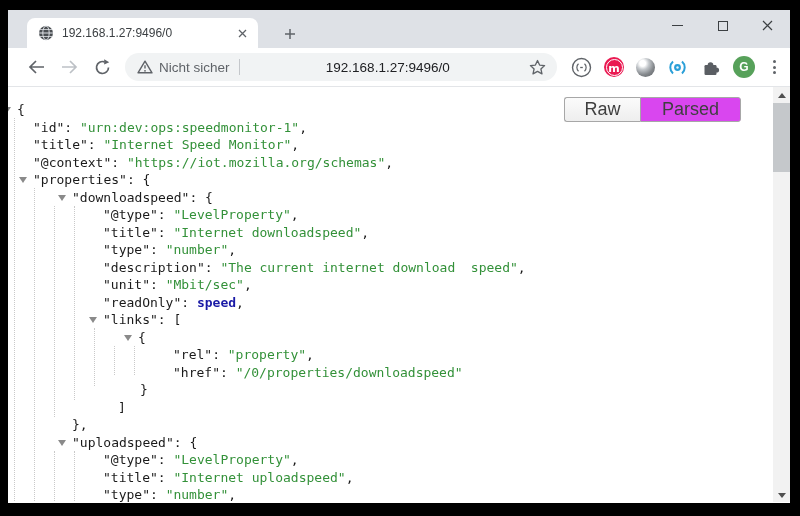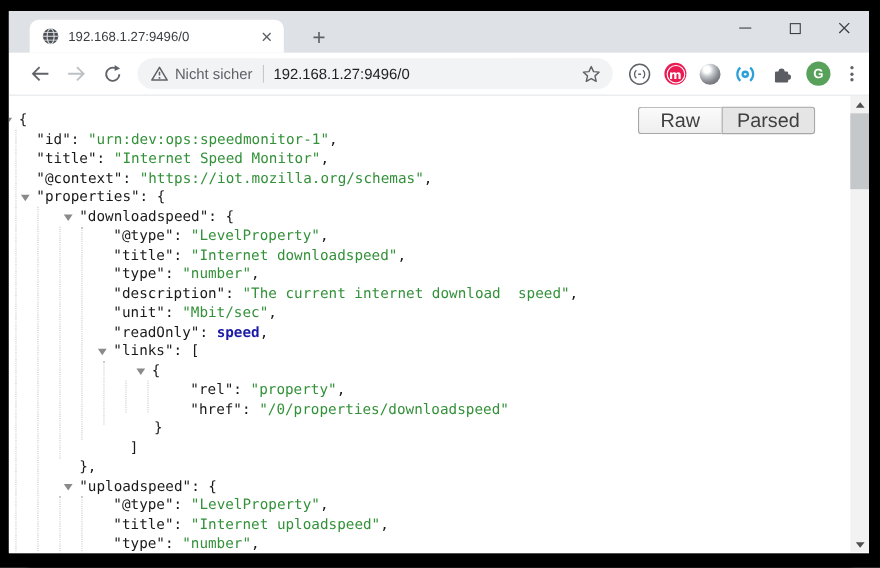--- a/index.html
+++ b/index.html
@@ -26,21 +26,21 @@
   .win-btn { width:45px; height:31px; display:flex; align-items:center; justify-content:center; }
   .ic-min { width:11px; height:0; border-top:1.4px solid #3c4043; }
   .ic-max { width:10px; height:10px; border:1.3px solid #3c4043; }
 
   
   .toolbar { position:relative; height:38px; background:#fff; display:flex; align-items:center; }
   .nav-btn { width:28px; height:28px; display:flex; align-items:center; justify-content:center;
              margin-left:5px; border-radius:50%; }
   .nav-btn:first-child { margin-left:14px; }
   .omnibox { position:absolute; left:117px; top:5px; width:432px; height:28px;
-             background:#f1f3f4; border-radius:14px; display:flex; align-items:center; }
+             background:#f1f3f4; border-radius:14px; display:flex; align-items:center;text-align:center; }
   .warn-icon { margin-left:12px; }
   .security-label { margin-left:6px; font-size:13.5px; color:#5f6368; white-space:nowrap; }
   .omni-sep { width:1px; height:16px; background:#c4c7cb; margin:0 9px; }
   .omni-url { font-size:13.5px; color:#202124; white-space:nowrap; flex:1 1 auto; }
   .star-btn { margin-right:10px; width:20px; height:20px; display:flex;
               align-items:center; justify-content:center; }
 
   .ext-area { position:absolute; right:8px; top:0; height:38px; display:flex;
               align-items:center; gap:12px; }
   .ext-slot { width:21px; height:21px; display:flex; align-items:center; justify-content:center; }
@@ -60,21 +60,21 @@
   
   .content { position:relative; height:416px; background:#fff; border-top:1px solid #e3e5e8;
              overflow:hidden; }
 
   .viewer-toggle { position:absolute; top:10px; right:49px; display:flex; z-index:5;
                    font-size:18px; color:#3f3f3f; }
   .vt-btn { height:25px; display:flex; align-items:center; justify-content:center;
             border:1px solid #a7a7a7; }
   .vt-raw { width:76px; background:linear-gradient(#fbfbfb,#eeeeee); border-radius:3px 0 0 3px;
             border-right:none; }
-  .vt-parsed { width:85px; background:#e5e5e5; border-radius:0 3px 3px 0; }
+  .vt-parsed { width:101px; background:#d946ef; border-radius:0 3px 3px 0; }
 
   .jsonpane { position:absolute; inset:0 17px 0 0; overflow:hidden;
               font-family:"DejaVu Sans Mono", monospace; font-size:13px; color:#1a1a1a; }
   .jline { position:relative; height:17.5px; line-height:17.5px; white-space:pre; }
   .jline span { white-space:pre; }
   .tok-key, .tok-punc { color:#1a1a1a; }
   .tok-str { color:#339139; }
   .tok-bool { color:#1a1aa6; font-weight:bold; }
   .expander { position:absolute; top:6px; width:0; height:0;
               border-left:4.5px solid transparent; border-right:4.5px solid transparent;

